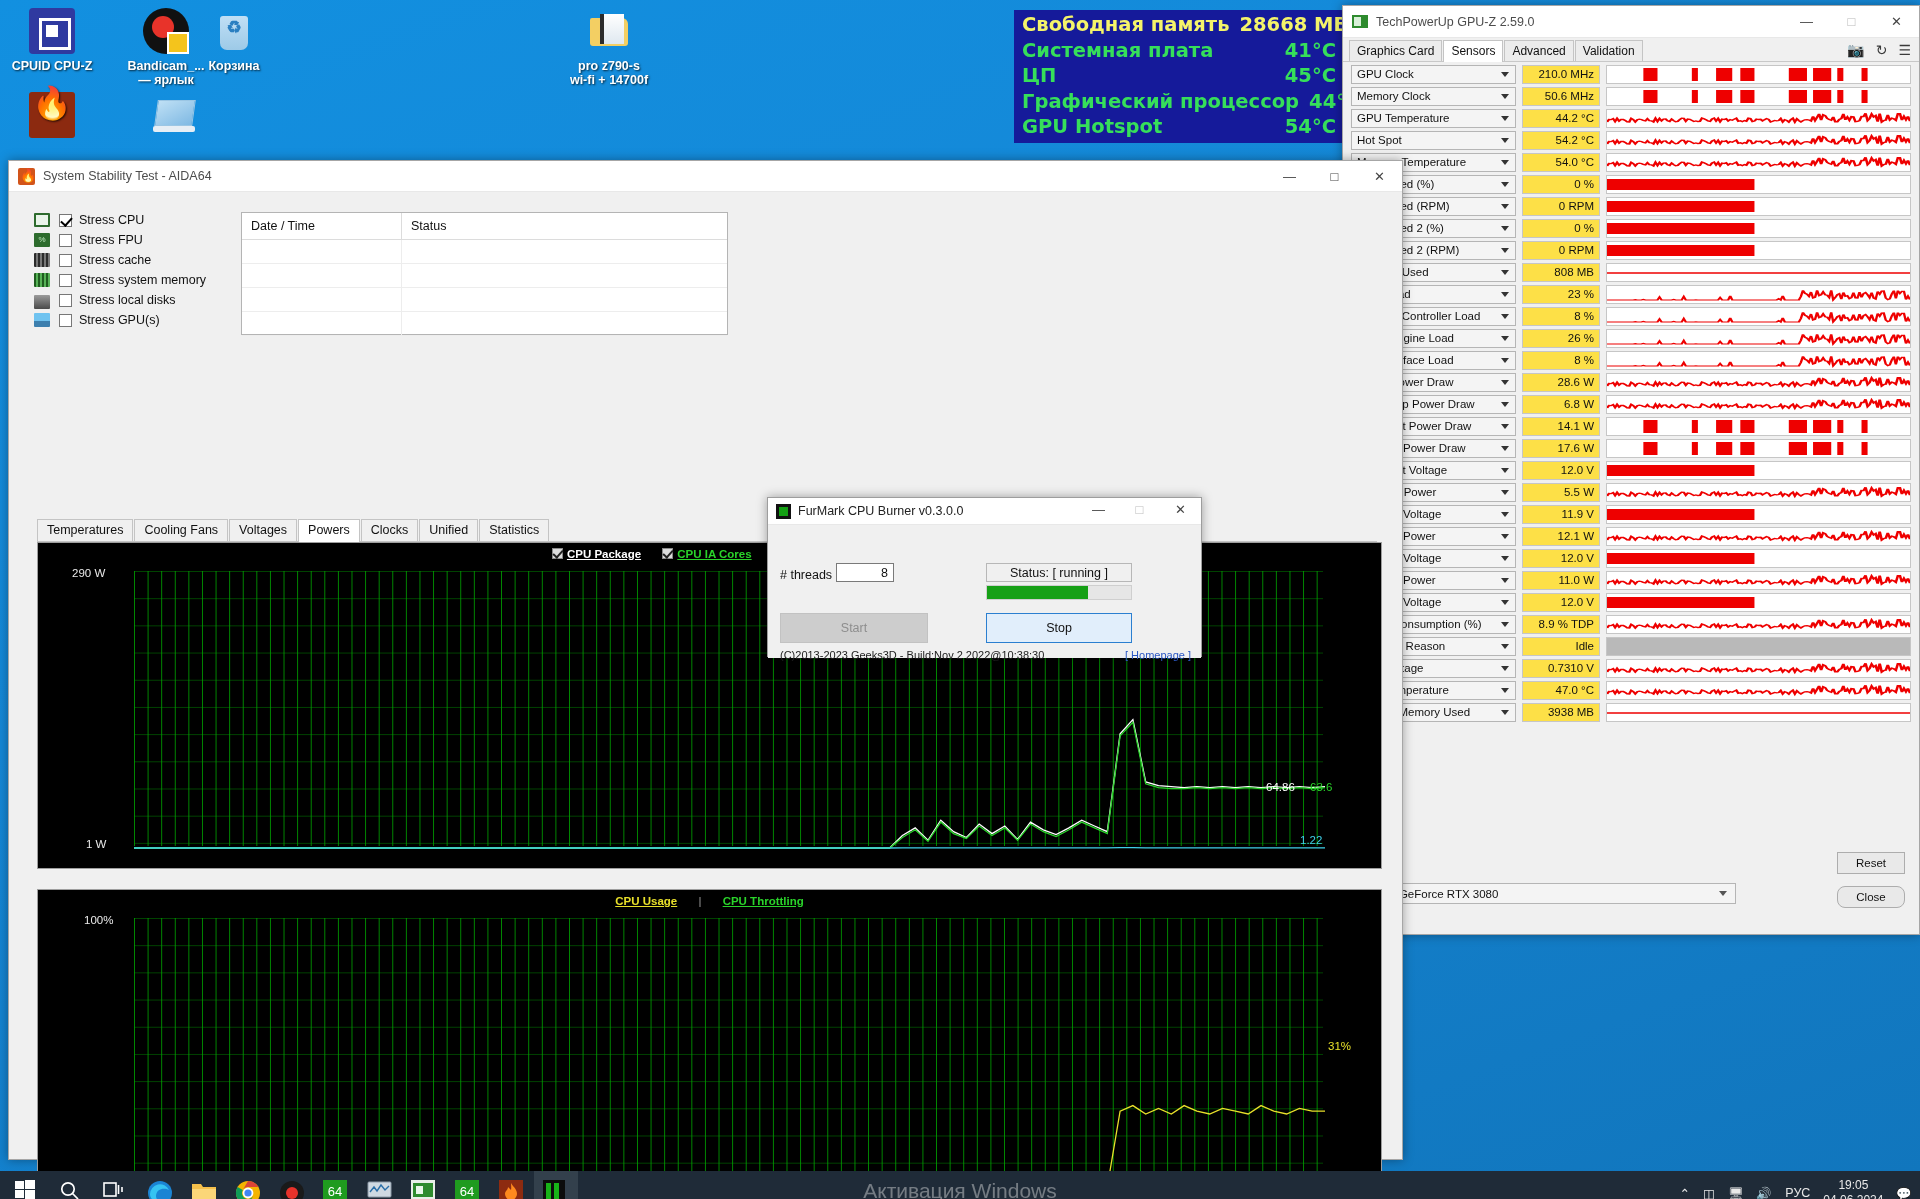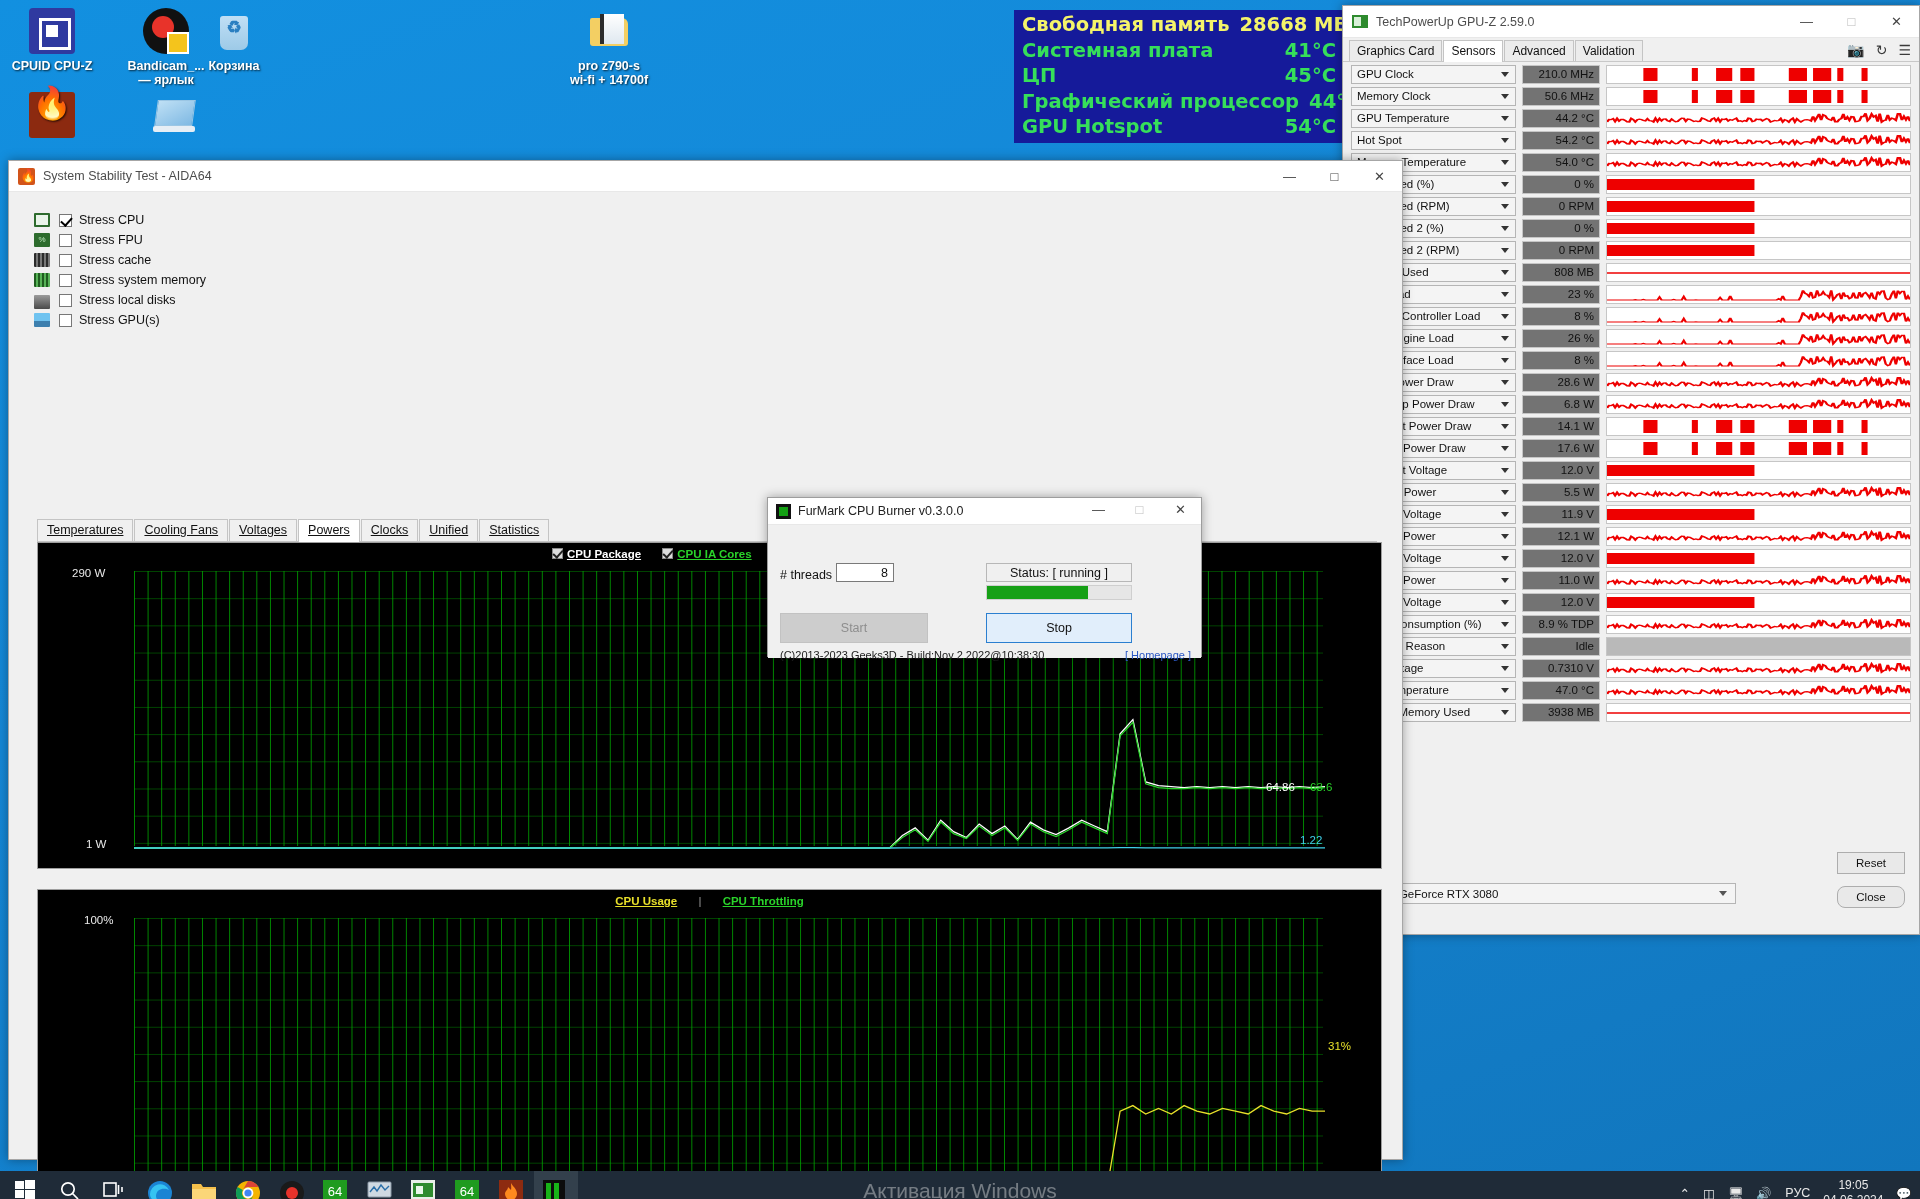--- a/index.html
+++ b/index.html
@@ -97,21 +97,21 @@
   .log-head div { font-size:12.5px; color:#111; padding:6px 0 0 9px; }
   .log-head .c1 { width:160px; border-right:1px solid #dcdcdc; }
   .log-head .c2 { flex:1; }
   .log-rows .r { height:24px; border-bottom:1px solid #ededed; display:flex; }
   .log-rows .r .c1 { width:160px; border-right:1px solid #ededed; }
   .log-rows .r .c2 { flex:1; }
 
   .tabs { position:absolute; left:28px; top:328px; display:flex; align-items:flex-end;
           border-bottom:1px solid #c4c4c4; width:1340px; height:22px; }
   .tab { font-size:12.5px; color:#111; padding:3px 9px 3px 9px; border:1px solid #c4c4c4;
-         border-bottom:none; background:#f0f0f0; margin-right:1px; line-height:15px;text-decoration:underline; }
+         border-bottom:none; background:#f0f0f0; margin-right:1px; line-height:15px; }
   .tab.active { background:#fff; padding-bottom:4px; margin-bottom:-1px;text-align:right; }
 
   .graphbox { position:absolute; background:#000; border:1px solid #9e9e9e; }
   #graph-power { left:28px; top:350px; width:1345px; height:327px; }
   #graph-usage { left:28px; top:697px; width:1345px; height:330px; }
   .grid { position:absolute; left:96px; top:28px; right:58px; bottom:22px;
      background-image:
        linear-gradient(to right, rgba(0,190,0,.55) 1px, transparent 1px),
        linear-gradient(to bottom, rgba(0,190,0,.55) 1px, transparent 1px);
      background-size: 27.2px 27.2px; }
@@ -164,21 +164,21 @@
   .gz-tab.active { background:#fff; margin-bottom:-1px; padding-bottom:4px; }
   .gz-toolicons { position:absolute; right:8px; bottom:3px; display:flex; gap:11px; align-items:center; }
   .gz-toolicons span { font-size:14px; color:#3a3a3a; }
   .gz-rows { position:absolute; left:0; top:57px; width:100%; }
   .gz-row { display:flex; align-items:center; height:22px; padding:0 8px; }
   .gz-sel { width:165px; height:19px; border:1px solid #b5b5b5; background:#f4f4f4;
      font-size:11.5px; color:#111; display:flex; align-items:center; padding-left:5px;
      position:relative; }
   .gz-sel .car { position:absolute; right:6px; top:6px; border-left:4px solid transparent;
      border-right:4px solid transparent; border-top:5px solid #333; }
-  .gz-val { width:78px; height:19px; border:1px solid #c6c6c6; background:#737373; margin-left:6px;
+  .gz-val { width:78px; height:19px; border:1px solid #c6c6c6; background:#fde047; margin-left:6px;
      font-size:11.5px; color:#111; text-align:right; padding:2px 5px 0 0; }
   .gz-graph { flex:1; height:19px; border:1px solid #c6c6c6; background:#fff; margin-left:6px;
      position:relative; overflow:hidden; }
   .gz-bottom-lbl { position:absolute; left:10px; bottom:58px; font-size:11.5px; color:#111; }
   .gz-combo { position:absolute; left:8px; bottom:30px; width:385px; height:21px;
      border:1px solid #b5b5b5; background:#f4f4f4; font-size:11.5px; color:#111;
      display:flex; align-items:center; padding-left:6px; }
   .gz-combo .car { position:absolute; right:8px; top:7px; border-left:4px solid transparent;
      border-right:4px solid transparent; border-top:5px solid #555; }
   .gz-btn { position:absolute; width:68px; height:22px; border:1px solid #adadad; background:#e9e9e9;
@@ -662,20 +662,44 @@
           <span class="cbx"></span>
           <span class="lbl">Stress local disks</span>
         </div>
         <div class="stress-row">
           <span class="mini m-gpu"></span>
           <span class="cbx"></span>
           <span class="lbl">Stress GPU(s)</span>
         </div>
       </div>
 
+    <div class="log-wrap">
+      <div class="log-head">
+        <div class="c1">Date / Time</div>
+        <div class="c2">Status</div>
+      </div>
+      <div class="log-rows">
+        <div class="r">
+            <div class="c1"></div>
+            <div class="c2"></div>
+          </div>
+        <div class="r">
+            <div class="c1"></div>
+            <div class="c2"></div>
+          </div>
+        <div class="r">
+            <div class="c1"></div>
+            <div class="c2"></div>
+          </div>
+        <div class="r">
+            <div class="c1"></div>
+            <div class="c2"></div>
+          </div>
+      </div>
+    </div>
 
     <div class="tabs" id="aida-tabs">
         <div class="tab">Temperatures</div>
         <div class="tab">Cooling Fans</div>
         <div class="tab">Voltages</div>
         <div class="tab active">Powers</div>
         <div class="tab">Clocks</div>
         <div class="tab">Unified</div>
         <div class="tab">Statistics</div>
       </div>

